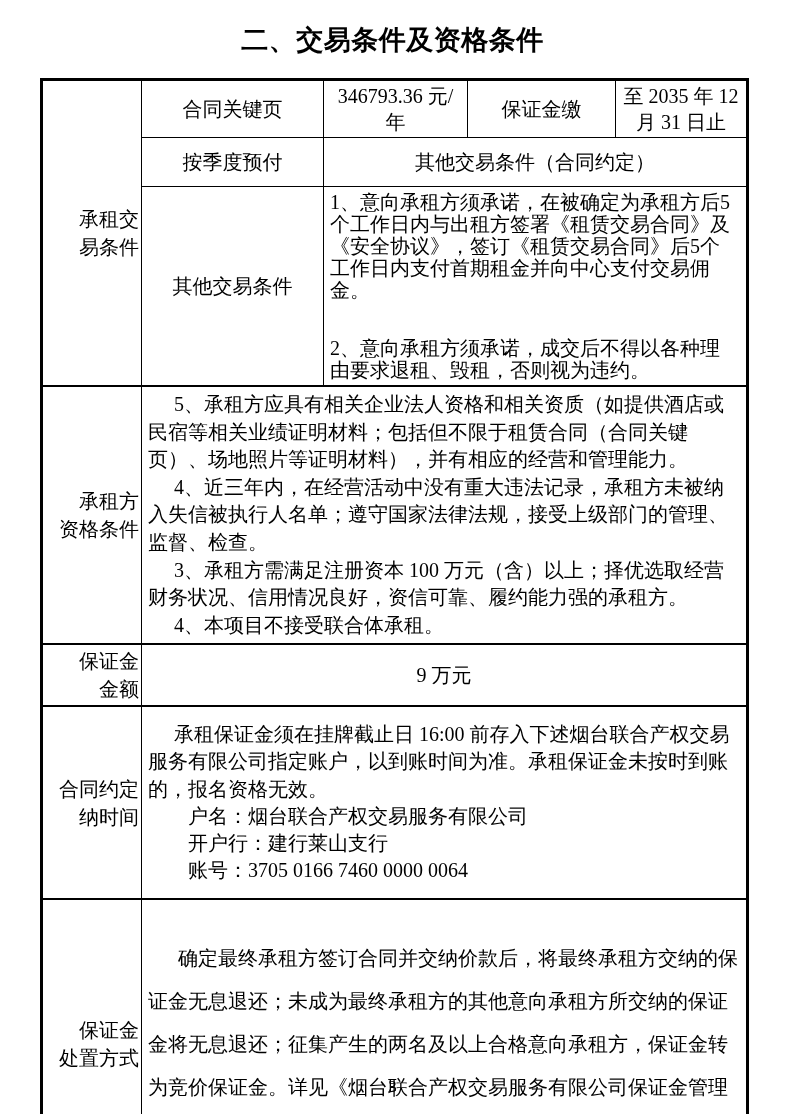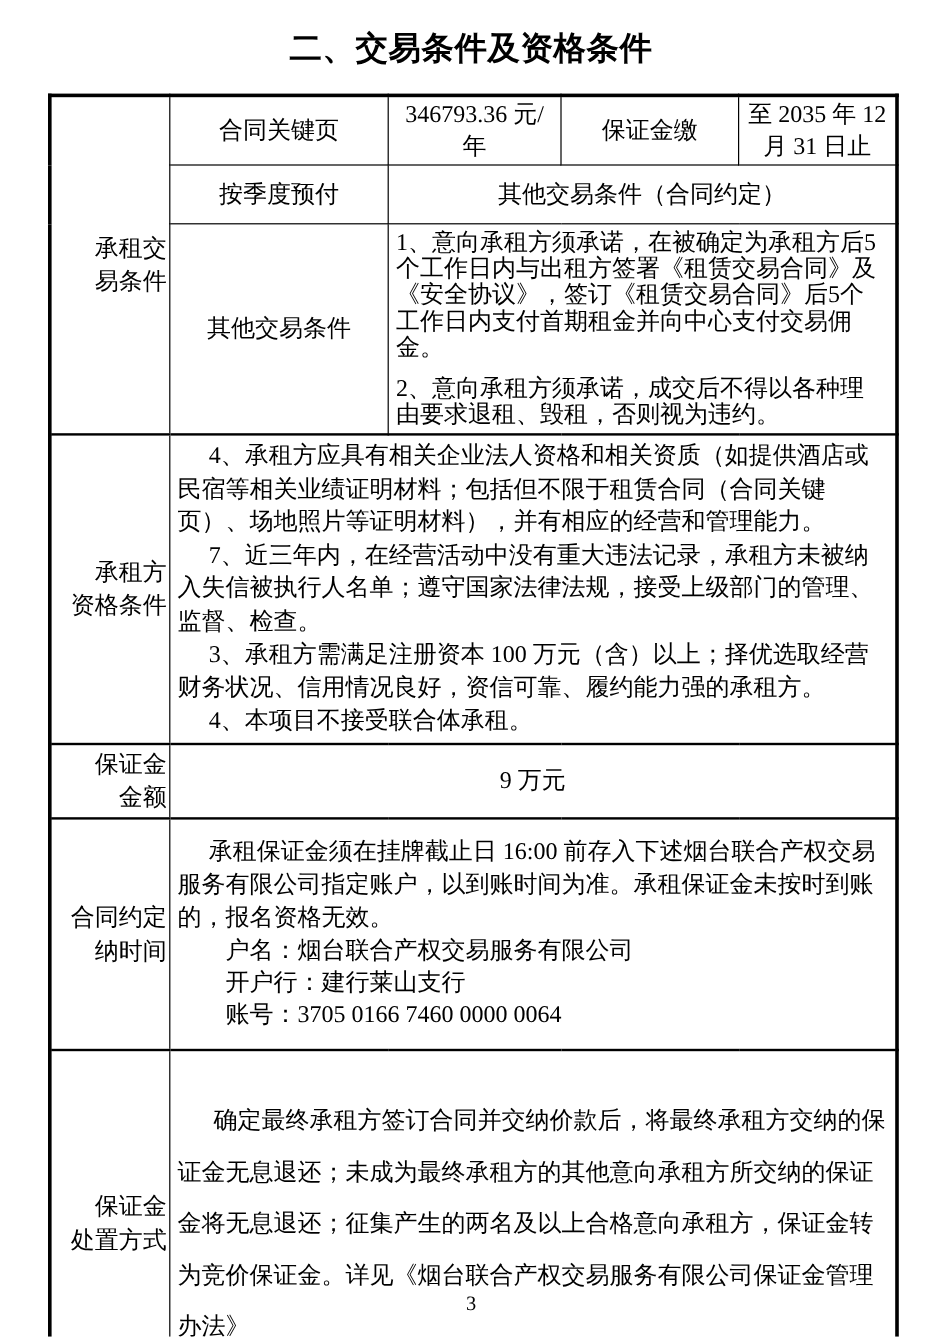--- a/index.html
+++ b/index.html
@@ -58,21 +58,21 @@
     white-space: pre-line;
     line-height: 1.3;
     padding: 2px 4px;
   }
   .content-cell {
     text-align: left;
     padding: 4px 8px 4px 6px;
   }
   .content-cell p { margin: 0; }
   .row3-content { font-size: 19px; line-height: 1.1; }
-  .row3-content .p-gap { margin-top: 12px; }
+  .row3-content .p-gap { margin-top: 36px; }
   .row4-content { font-size: 19px; line-height: 1.38; }
   .row4-content p { text-indent: 1.3em; }
   .row6-content { font-size: 19px; line-height: 1.36; }
   .indent-13 { text-indent: 1.3em; }
   .indent-2  { text-indent: 2em; }
   .row7-content { font-size: 19px; line-height: 2.15; }
   .indent-15 { text-indent: 1.5em; }
   .page-number {
     position: absolute;
     top: 1077px; left: 0; width: 100%;
@@ -114,22 +114,22 @@
         <td class="center-cell">其他交易条件</td>
         <td class="content-cell row3-content" colspan="3">
           <p>1、意向承租方须承诺，在被确定为承租方后5个工作日内与出租方签署《租赁交易合同》及《安全协议》，签订《租赁交易合同》后5个工作日内支付首期租金并向中心支付交易佣金。</p>
           <p class="p-gap">2、意向承租方须承诺，成交后不得以各种理由要求退租、毁租，否则视为违约。</p>
         </td>
       </tr>
       <tr class="r4 thick-top">
         <td class="label-cell">承租方
 资格条件</td>
         <td class="content-cell row4-content" colspan="4">
-          <p>4、承租方应具有相关企业法人资格和相关资质（如提供酒店或民宿等相关业绩证明材料；包括但不限于租赁合同（合同关键页）、场地照片等证明材料），并有相应的经营和管理能力。</p>
-          <p>7、近三年内，在经营活动中没有重大违法记录，承租方未被纳入失信被执行人名单；遵守国家法律法规，接受上级部门的管理、监督、检查。</p>
+          <p>5、承租方应具有相关企业法人资格和相关资质（如提供酒店或民宿等相关业绩证明材料；包括但不限于租赁合同（合同关键页）、场地照片等证明材料），并有相应的经营和管理能力。</p>
+          <p>4、近三年内，在经营活动中没有重大违法记录，承租方未被纳入失信被执行人名单；遵守国家法律法规，接受上级部门的管理、监督、检查。</p>
           <p>3、承租方需满足注册资本 100 万元（含）以上；择优选取经营财务状况、信用情况良好，资信可靠、履约能力强的承租方。</p>
           <p>4、本项目不接受联合体承租。</p>
         </td>
       </tr>
       <tr class="r5 thick-top">
         <td class="label-cell">保证金
 金额</td>
         <td class="center-cell" colspan="4">9 万元</td>
       </tr>
       <tr class="r6 thick-top">

